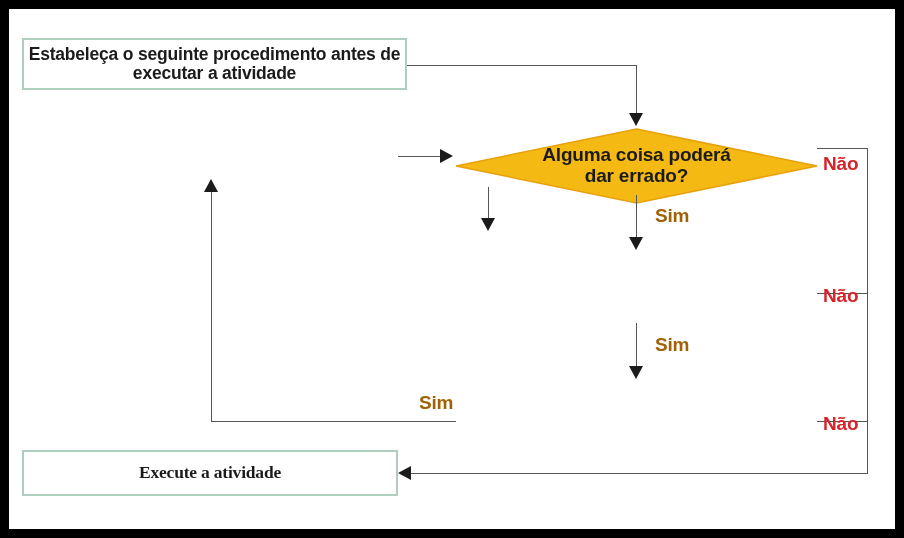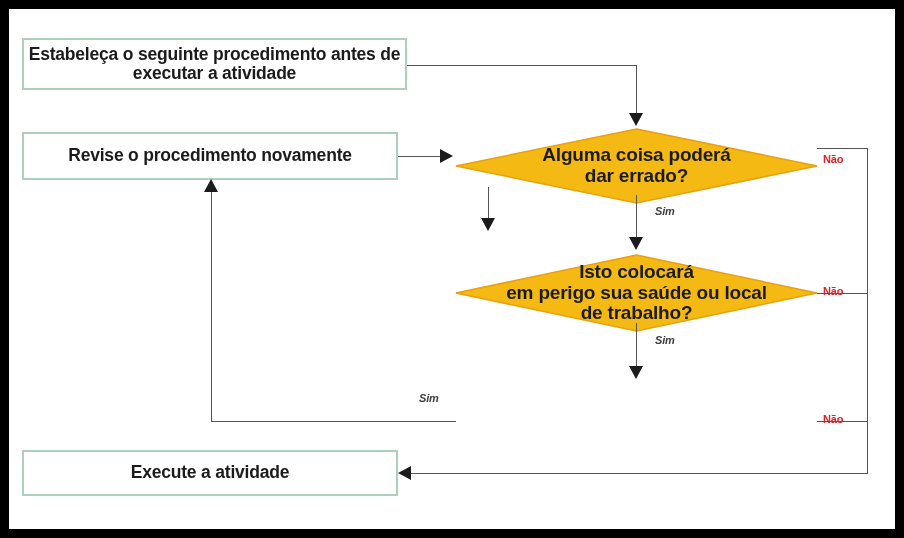--- a/index.html
+++ b/index.html
@@ -108,63 +108,52 @@
   .arrow-right {
     border-top: 7px solid transparent;
     border-bottom: 7px solid transparent;
     border-left: 13px solid #1b1b1b;
   }
 
   
   .branch-label {
     position: absolute;
     font-weight: bold;
-    font-size: 11px;
+    font-size: 19px;
     letter-spacing: -0.2px;
     white-space: nowrap;
   }
   .label-nao { color: #d8232a; }
-  .label-sim { color: #404040; font-style: italic; }
+  .label-sim { color: #a16207; }
 </style>
 </head>
 <body>
 
 <div id="canvas">
 
   <div id="inner">
 
     <div class="proc-box" style="left:13px; top:29px; width:385px; height:52px;">
       <div class="box-label">Estabeleça o seguinte procedimento
 antes de executar a atividade</div>
     </div>
 
-    <div class="proc-box" style="left:13px; top:123px; width:376px; height:48px;">
-      <div class="box-label">Revise o procedimento novamente</div>
-    </div>
-
-    <div class="proc-box" style="left:13px; top:441px; width:376px; height:46px;">
+
+    <div class="proc-box" style="left:13px; top:441px; width:376px; height:46px;font-family:Liberation Serif, serif;">
       <div class="box-label">Execute a atividade</div>
     </div>
 
     <div class="decision" style="left:446px; top:119px; width:363px; height:76px;">
       <svg width="363" height="76" viewBox="0 0 363 76">
         <polygon points="181.5,1 362,38 181.5,75 1,38" fill="#f5b914" stroke="#e8a00c" stroke-width="1.5"></polygon>
       </svg>
       <div class="dia-label">Alguma coisa poderá
 dar errado?</div>
     </div>
 
-    <div class="decision" style="left:446px; top:245px; width:363px; height:78px;">
-      <svg width="363" height="78" viewBox="0 0 363 78">
-        <polygon points="181.5,1 362,39 181.5,77 1,39" fill="#f5b914" stroke="#e8a00c" stroke-width="1.5"></polygon>
-      </svg>
-      <div class="dia-label">Isto colocará
-em perigo sua saúde ou local
-de trabalho?</div>
-    </div>
 
 
     <div class="hline" style="left:398px; top:56px; width:230px;"></div>
     <div class="vline" style="left:627px; top:56px; height:49px;"></div>
     <div class="arrow-down" style="left:620px; top:104px;"></div>
 
     <div class="hline" style="left:389px; top:147px; width:48px;"></div>
     <div class="arrow-right" style="left:431px; top:140px;"></div>
 
     <div class="vline" style="left:479px; top:178px; height:33px;"></div>

